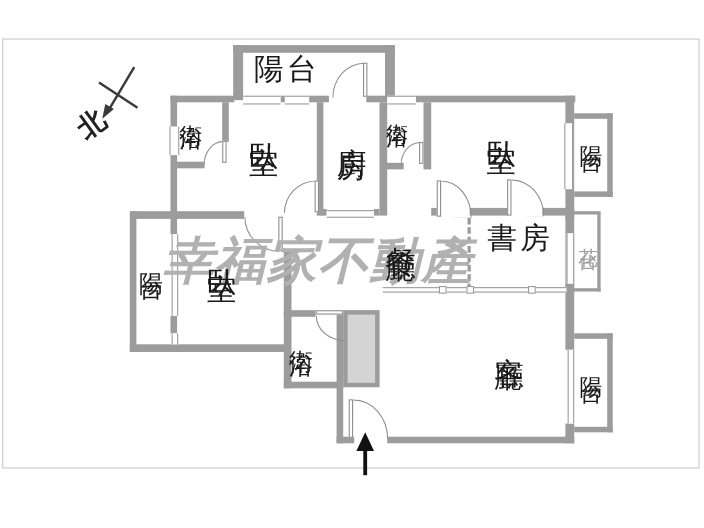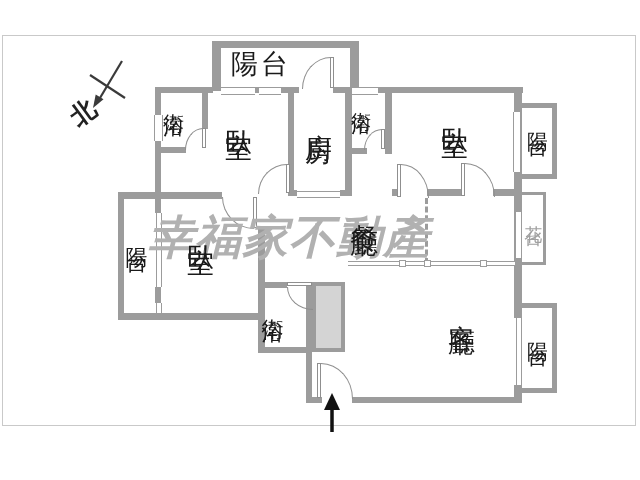--- a/index.html
+++ b/index.html
@@ -142,20 +142,21 @@
   <div class="lab hlab" style="left:231px;top:50px;font-size:27px">陽台</div>
   <div class="lab vlab" style="left:162px;top:96px;font-size:21px">衛浴</div>
   <div class="lab vlab" style="left:225px;top:109px;font-size:27px">臥室</div>
   <div class="lab vlab" style="left:305px;top:112px;font-size:27px">廚房</div>
   <div class="lab vlab" style="left:351px;top:96px;font-size:20px">衛浴</div>
   <div class="lab vlab" style="left:441px;top:107px;font-size:27px">臥室</div>
   <div class="lab vlab" style="left:526px;top:116px;font-size:21px">陽台</div>
   <div class="lab vlab" style="left:125px;top:230px;font-size:22px">陽台</div>
   <div class="lab vlab" style="left:187px;top:224px;font-size:27px">臥室</div>
   <div class="lab vlab" style="left:349px;top:202px;font-size:28px">餐廳</div>
+  <div class="lab hlab" style="left:443px;top:203px;font-size:27px">書房</div>
   <div class="lab vlab" id="flower-label" style="left:524px;top:211px;font-size:18px">花台</div>
   <div class="lab vlab" style="left:261px;top:301px;font-size:22px">衛浴</div>
   <div class="lab vlab" style="left:448px;top:303px;font-size:27px">客廳</div>
   <div class="lab vlab" style="left:526px;top:326px;font-size:21px">陽台</div>
 
   <svg style="left:60px;top:45px" width="80" height="95" viewBox="0 0 80 95">
     <line x1="62" y1="16" x2="37" y2="58" stroke="#3a3a3a" stroke-width="2.2"></line>
     <polygon points="33,63 43.5,54.2 35.7,49.6" fill="#3a3a3a"></polygon>
     <line x1="30" y1="30" x2="65" y2="53" stroke="#3a3a3a" stroke-width="2.2"></line>
     <text transform="translate(18,82) rotate(-36)" font-size="25" font-weight="bold" fill="#222">北</text>

